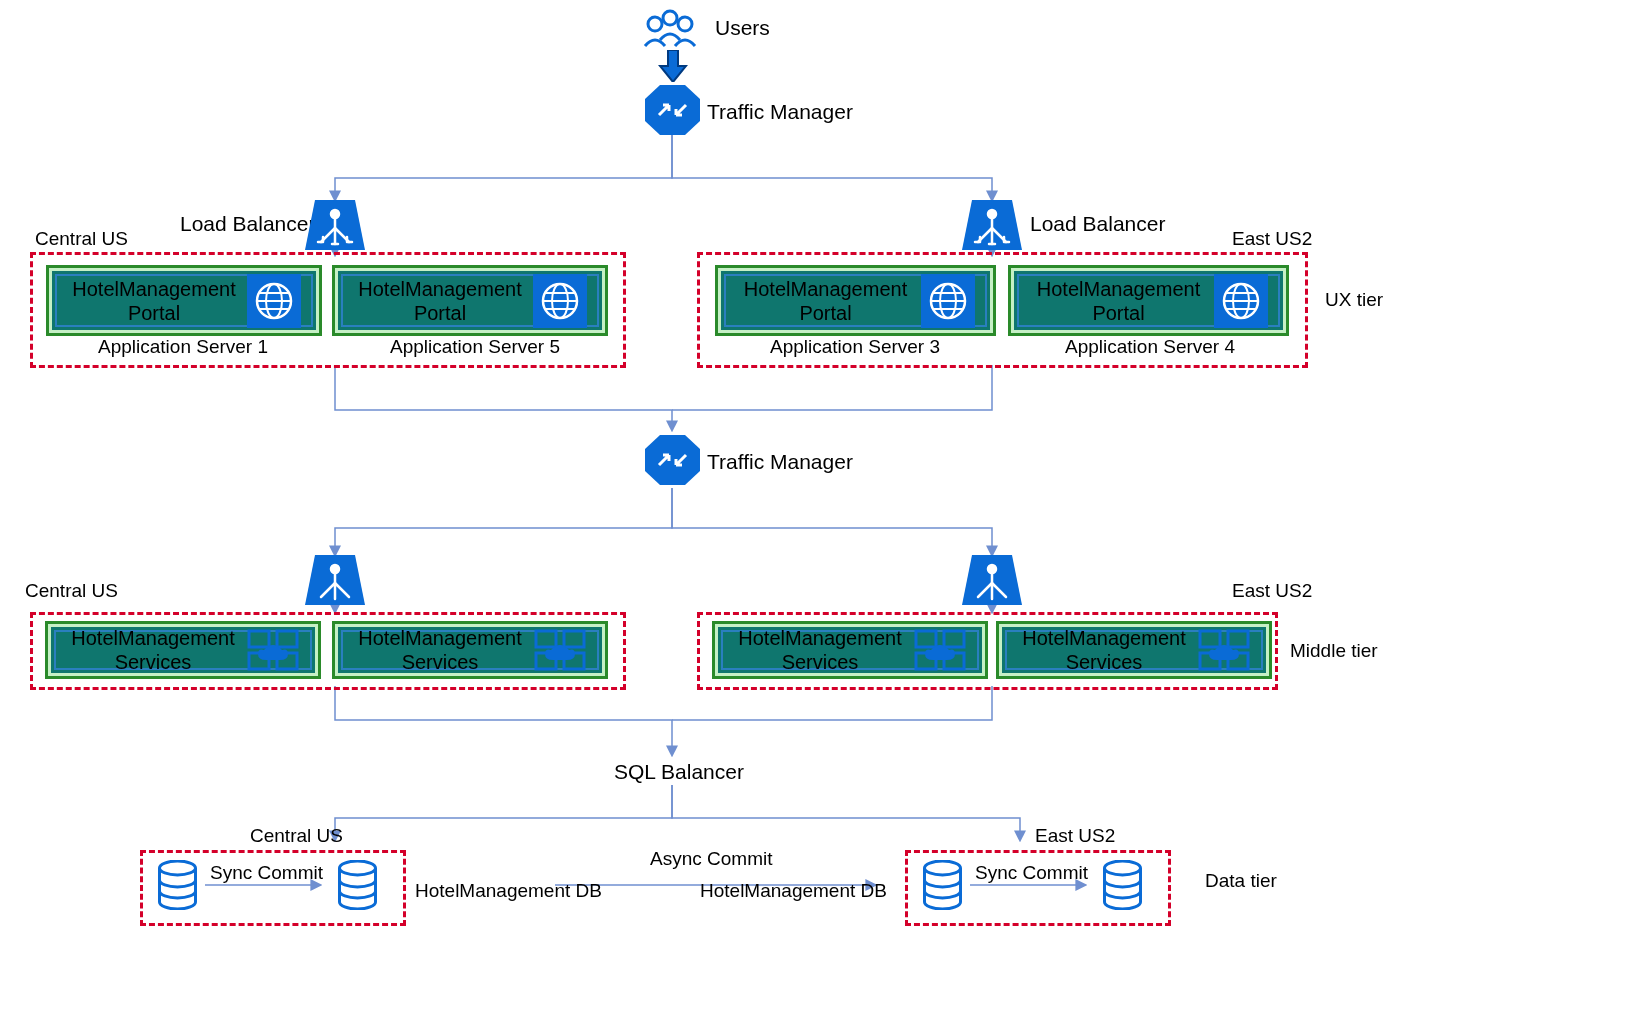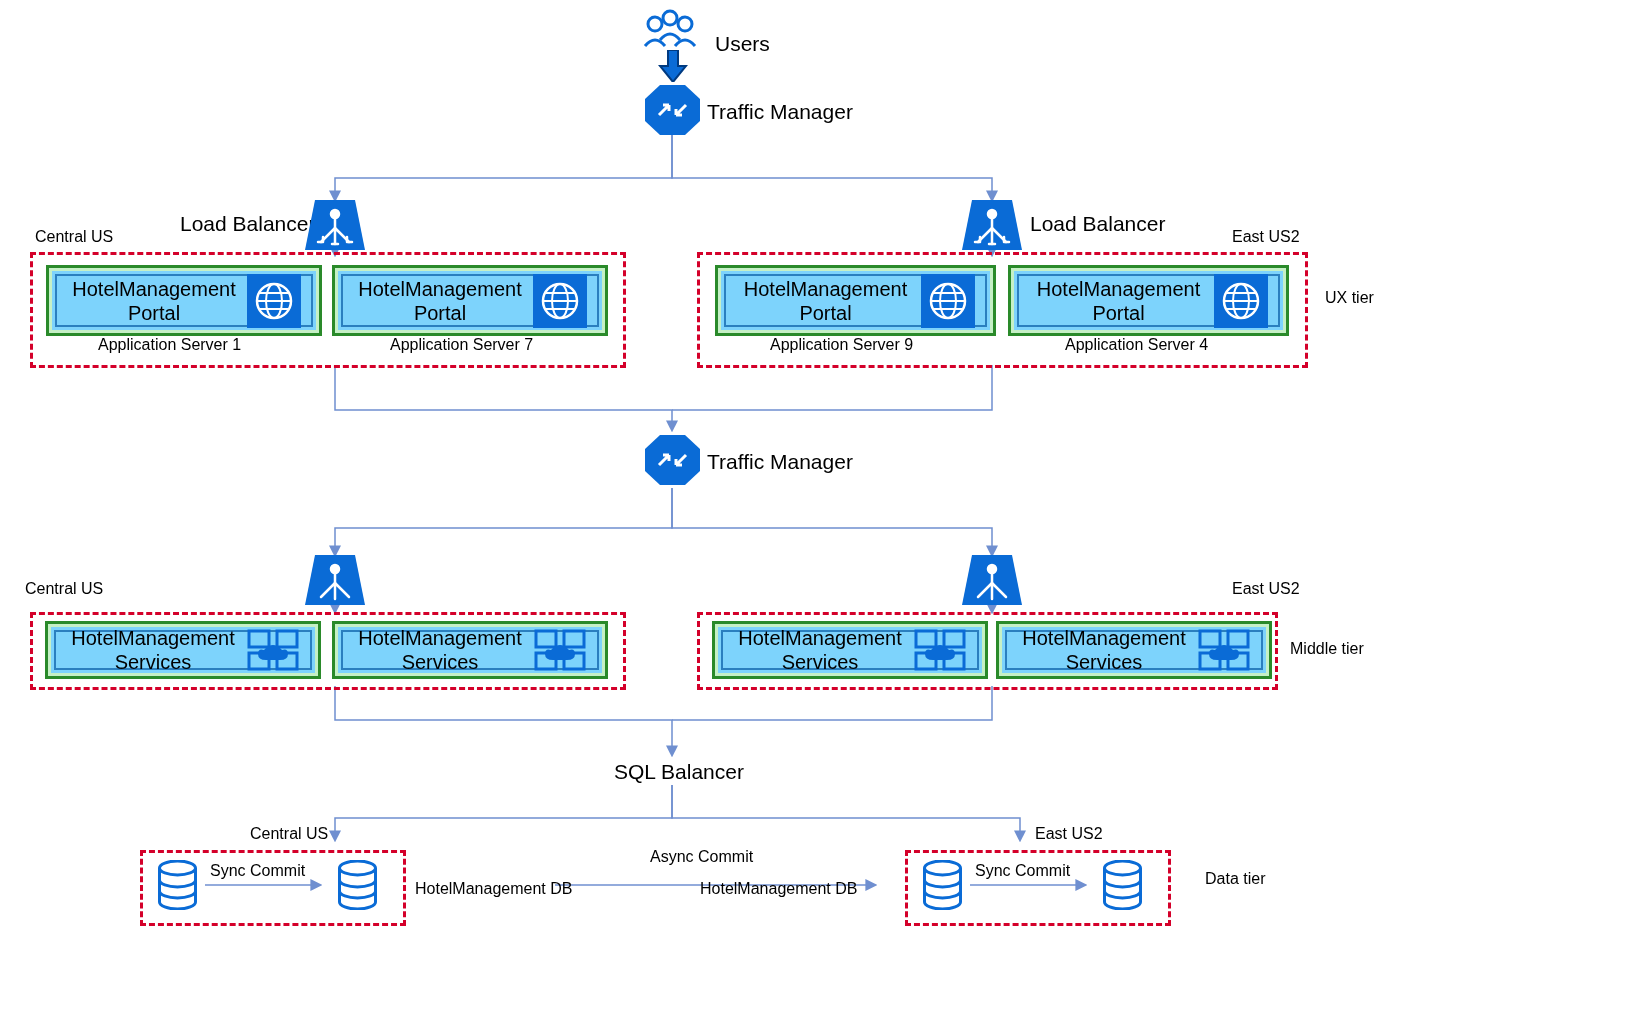--- a/index.html
+++ b/index.html
@@ -22,33 +22,33 @@
     height: 1029px;
     pointer-events: none;
   }
   .label {
     position: absolute;
     font-size: 21px;
     white-space: nowrap;
   }
   .label2 {
     position: absolute;
-    font-size: 16px;
+    font-size: 19px;
     white-space: nowrap;
   }
   .region {
     position: absolute;
     border: 3px dashed #d4002a;
     background: rgba(255,255,255,0);
   }
   .server-box {
     position: absolute;
     border: 3px solid #2a8a2a;
     box-shadow: inset 0 0 0 3px #c6f0c6;
-    background: #7dd3fc;
+    background: #0f766e;
     display: flex;
     align-items: center;
     justify-content: center;
   }
   .server-inner {
     position: absolute;
     left: 6px; right: 6px; top: 6px; bottom: 6px;
     border: 2px solid #2a7fbf;
     display: flex;
     align-items: center;
@@ -124,21 +124,21 @@
     <g stroke="#0a6bd6" stroke-width="3" fill="none">
       <circle cx="20" cy="16" r="7"></circle>
           <path d="M10 38 Q20 26 30 38"></path>
       <circle cx="50" cy="16" r="7"></circle>
           <path d="M40 38 Q50 26 60 38"></path>
       <circle cx="35" cy="10" r="7"></circle>
           <path d="M25 32 Q35 20 45 32"></path>
     </g>
   </svg>
 </div>
-<div class="label" style="left:715px; top:16px;margin-top:16px;">Users</div>
+<div class="label" style="left:715px; top:16px;">Users</div>
 
 <div class="arrow-down-thick" style="left:658px; top:50px;">
   <svg width="30" height="32" viewBox="0 0 30 32">
     <path d="M10 0 H20 V16 H28 L15 32 L2 16 H10 Z" fill="#0a6bd6" stroke="#003a80" stroke-width="2"></path>
   </svg>
 </div>
 
 <div class="tm-icon" style="left:645px; top:85px;">
   <svg width="55" height="50" viewBox="0 0 55 50">
     <polygon points="15,0 40,0 55,14 55,36 40,50 15,50 0,36 0,14" fill="#0a6bd6"></polygon>
@@ -206,21 +206,21 @@
     <div class="globe-icon">
       <svg width="40" height="40" viewBox="0 0 40 40">
             <circle cx="20" cy="20" r="17" fill="none" stroke="#fff" stroke-width="2.5"></circle>
             <ellipse cx="20" cy="20" rx="8" ry="17" fill="none" stroke="#fff" stroke-width="2"></ellipse>
             <path d="M3 20 H37 M6 12 H34 M6 28 H34" stroke="#fff" stroke-width="2" fill="none"></path>
           </svg>
     </div>
   </div>
 </div>
 <div class="label2" style="left:98px; top:336px;">Application Server 1</div>
-<div class="label2" style="left:390px; top:336px;">Application Server 7</div>
+<div class="label2" style="left:390px; top:336px;">Application Server 5</div>
 
 <div class="region" style="left:697px; top:252px; width:605px; height:110px;"></div>
 <div class="server-box" style="left:715px; top:265px; width:275px; height:65px;">
   <div class="server-inner">
     <div class="server-text" style="white-space:pre-line;">HotelManagement
 Portal</div>
     <div class="globe-icon">
       <svg width="40" height="40" viewBox="0 0 40 40">
             <circle cx="20" cy="20" r="17" fill="none" stroke="#fff" stroke-width="2.5"></circle>
             <ellipse cx="20" cy="20" rx="8" ry="17" fill="none" stroke="#fff" stroke-width="2"></ellipse>
@@ -235,21 +235,21 @@
 Portal</div>
     <div class="globe-icon">
       <svg width="40" height="40" viewBox="0 0 40 40">
             <circle cx="20" cy="20" r="17" fill="none" stroke="#fff" stroke-width="2.5"></circle>
             <ellipse cx="20" cy="20" rx="8" ry="17" fill="none" stroke="#fff" stroke-width="2"></ellipse>
             <path d="M3 20 H37 M6 12 H34 M6 28 H34" stroke="#fff" stroke-width="2" fill="none"></path>
           </svg>
     </div>
   </div>
 </div>
-<div class="label2" style="left:770px; top:336px;">Application Server 9</div>
+<div class="label2" style="left:770px; top:336px;">Application Server 3</div>
 <div class="label2" style="left:1065px; top:336px;">Application Server 4</div>
 
 <div class="tm-icon" style="left:645px; top:435px;">
   <svg width="55" height="50" viewBox="0 0 55 50">
     <polygon points="15,0 40,0 55,14 55,36 40,50 15,50 0,36 0,14" fill="#0a6bd6"></polygon>
     <g stroke="#fff" stroke-width="3" fill="none">
       <path d="M14 30 L24 20 M24 20 L24 26 M24 20 L18 20"></path>
       <path d="M41 20 L31 30 M31 30 L31 24 M31 30 L37 30"></path>
     </g>
   </svg>

